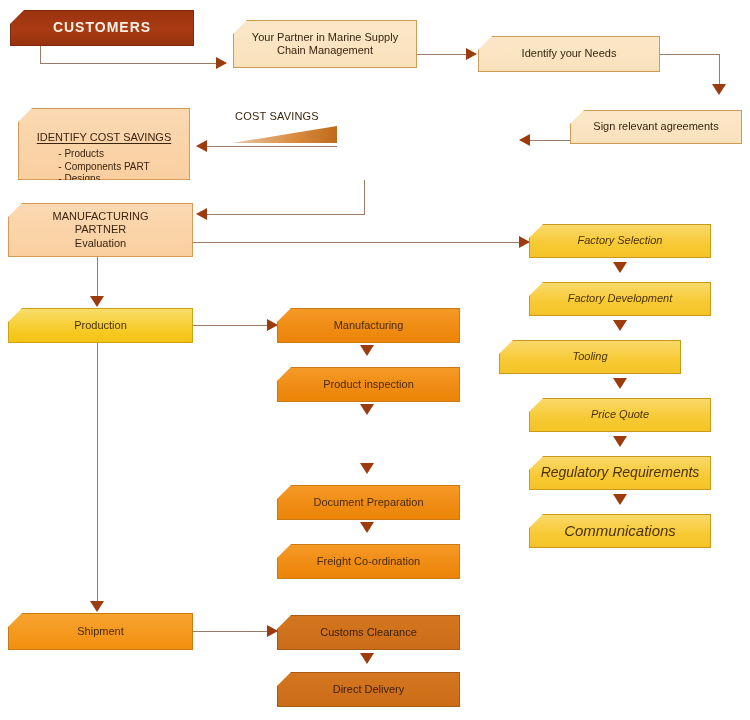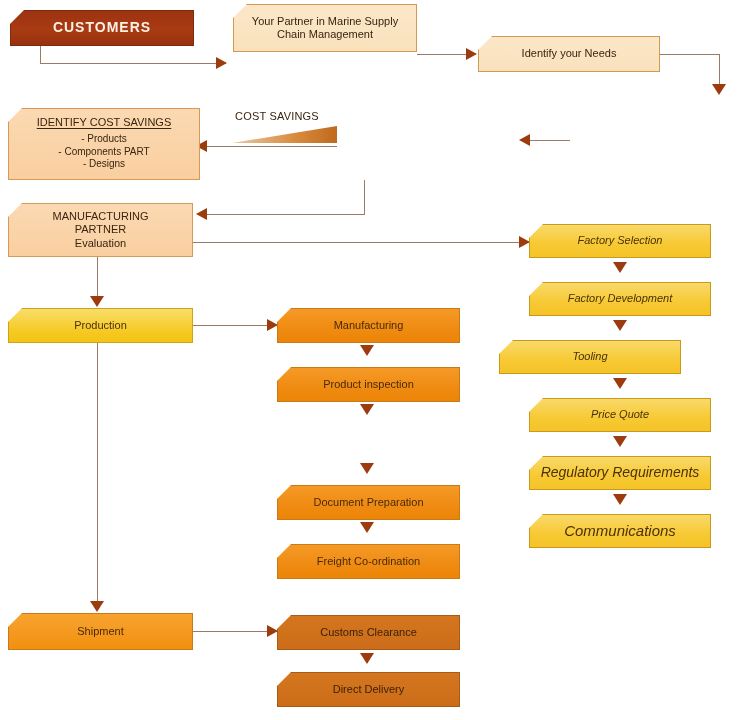--- a/index.html
+++ b/index.html
@@ -46,21 +46,21 @@
   .c-orange  { background: linear-gradient(180deg,#f59a27 0%, #ef8b12 60%, #ec8507 100%); color:#4a2a06; border-color:#c97a14; }
   .c-orange2 { background: linear-gradient(180deg,#f7a330 0%, #f2900f 100%); color:#4a2a06; border-color:#c97a14; }
   .c-brown   { background: linear-gradient(180deg,#d4761f 0%, #cc6c19 100%); color:#3d2106; border-color:#a85b14; }
 
   
   .hd-under {
     text-decoration: underline;
     text-underline-offset: 2px;
   }
   .bullets {
-    text-align: center;
+    text-align: left;
     align-self: center;
     margin-top: 4px;
     font-size: 10px;
   }
   .bullets div { white-space: nowrap; }
 
   
   .ln {
     position: absolute;
     background: #9c7b66;
@@ -140,32 +140,35 @@
   <div class="arw d" style="left:613px; top:262px;"></div>
   <div class="arw d" style="left:613px; top:320px;"></div>
   <div class="arw d" style="left:613px; top:378px;"></div>
   <div class="arw d" style="left:613px; top:436px;"></div>
   <div class="arw d" style="left:613px; top:494px;"></div>
 
   <div class="node c-dark" style="left:10px; top:10px; width:184px; height:36px; font-size:14px; letter-spacing:1px;">
     <span class="ttl">CUSTOMERS</span>
   </div>
 
-  <div class="node c-cream" style="left:233px; top:4px; width:184px; height:48px; font-size:11px;">
+  <div class="node c-cream" style="left:233px; top:20px; width:184px; height:48px; font-size:11px;">
     <span class="ttl">Your Partner in Marine Supply</span>
     <span class="ttl">Chain Management</span>
   </div>
 
   <div class="node c-cream" style="left:478px; top:36px; width:182px; height:36px; font-size:11px;">
     <span class="ttl">Identify your Needs</span>
   </div>
 
-
-
-  <div class="node c-peach" style="left:8px; top:108px; width:192px; height:72px; font-size:11px; justify-content:flex-start; padding-top:7px;">
+  <div class="node c-cream" style="left:570px; top:110px; width:172px; height:34px; font-size:11px;">
+    <span class="ttl">Sign relevant agreements</span>
+  </div>
+
+
+  <div class="node c-peach" style="left:18px; top:108px; width:172px; height:72px; font-size:11px; justify-content:flex-start; padding-top:22px;">
     <span class="ttl hd-under">IDENTIFY COST SAVINGS</span>
     <div class="bullets">
       <div>- Products</div>
       <div>- Components PART</div>
       <div>- Designs</div>
     </div>
   </div>
 
   <div class="node c-peach" style="left:8px; top:203px; width:185px; height:54px; font-size:11px;">
     <span class="ttl">MANUFACTURING</span>

